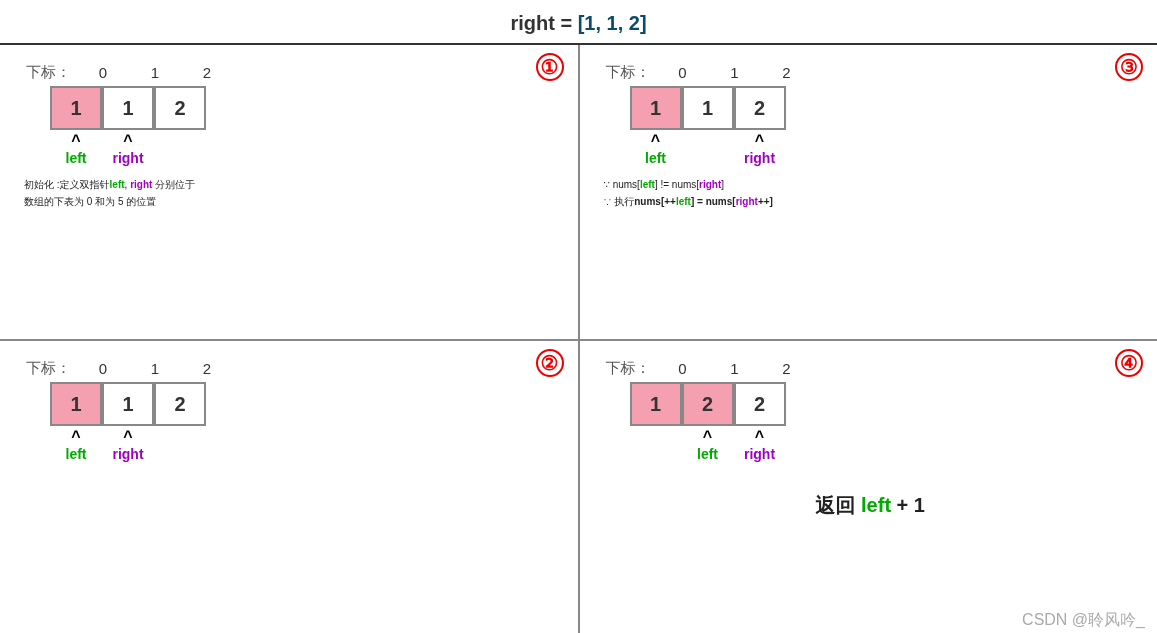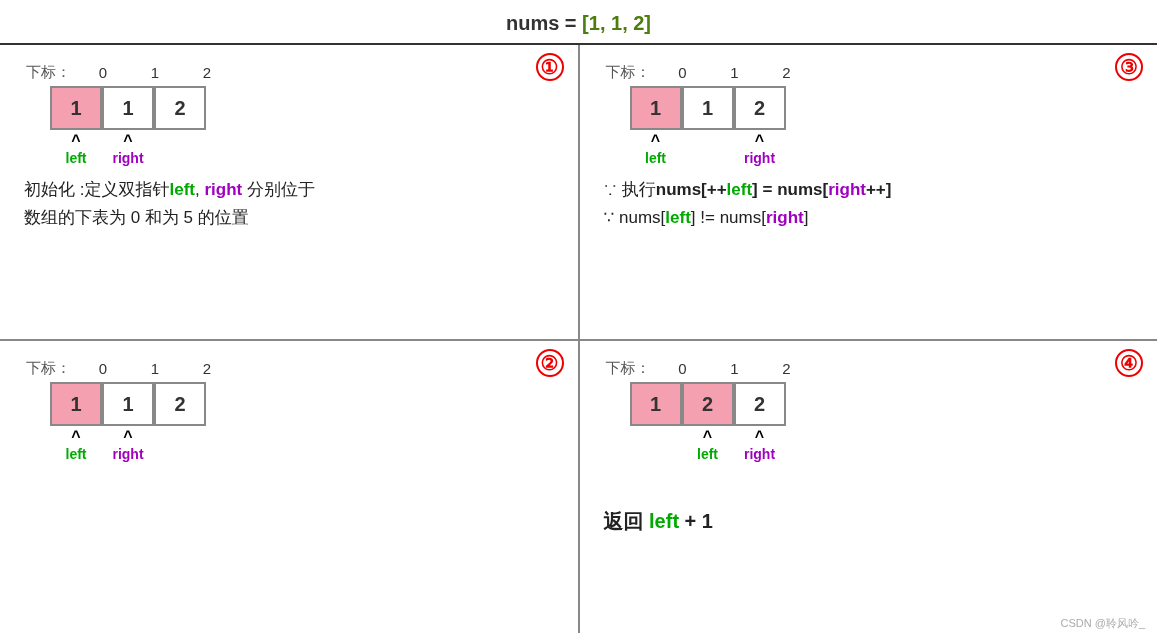--- a/index.html
+++ b/index.html
@@ -107,49 +107,50 @@
       line-height: 1.1;
     }
     .ptr-label {
       font-size: 14px;
       font-weight: bold;
     }
     .ptr-left { color: #0a0; }
     .ptr-right { color: #a000c0; }
     .description {
       margin-top: 10px;
-      font-size: 17px;
+      font-size: 10px;
       line-height: 1.7;
       color: #222;
     }
     .kw-left { color: #0a0; font-weight: bold; }
     .kw-right { color: #a000c0; font-weight: bold; }
     .kw-bold { font-weight: bold; }
     .footer {
       position: absolute;
       bottom: 4px;
       right: 12px;
-      font-size: 11px;
+      font-size: 16px;
       color: #aaa;
       margin-top: 27px;
     }
     .return-text {
       font-size: 20px;
       font-weight: bold;
       color: #222;
-      margin-top: 46px;
+      margin-top: 30px;
+      text-align: center;
     }
     .ret-left { color: #0a0; font-weight: bold; font-size: 20px; }
   </style>
 </head>
 <body>
 
 <div class="title-bar">
   <span>
-    <span style="color:#333;font-weight:bold;">nums = </span><span style="color:#4d7c0f;font-weight:bold;">[1, 1, 2]</span>
+    <span style="color:#333;font-weight:bold;">right = </span><span style="color:#0c4a6e;font-weight:bold;">[1, 1, 2]</span>
   </span>
 </div>
 
 <div class="grid">
 
   <div class="cell" style="border-top:none;border-left:none;">
     <div class="cell-number">①</div>
     <div class="index-row">
       <span class="index-label">下标：</span>
       <span class="index-num">0</span>
@@ -196,22 +197,22 @@
         <span class="caret">^</span>
         <span class="ptr-label ptr-left">left</span>
       </div>
       <div class="pointer-slot"></div>
       <div class="pointer-slot">
         <span class="caret">^</span>
         <span class="ptr-label ptr-right">right</span>
       </div>
     </div>
     <div class="description">
+      <div>∵ nums[<span class="kw-left">left</span>] != nums[<span class="kw-right">right</span>]</div>
       <div>∵ 执行<span class="kw-bold">nums[++</span><span class="kw-left">left</span><span class="kw-bold">] = nums[</span><span class="kw-right">right</span><span class="kw-bold">++]</span></div>
-      <div>∵ nums[<span class="kw-left">left</span>] != nums[<span class="kw-right">right</span>]</div>
     </div>
   </div>
 
   <div class="cell" style="border-bottom:none;border-left:none;">
     <div class="cell-number">②</div>
     <div class="index-row">
       <span class="index-label">下标：</span>
       <span class="index-num">0</span>
       <span class="index-num">1</span>
       <span class="index-num">2</span>

